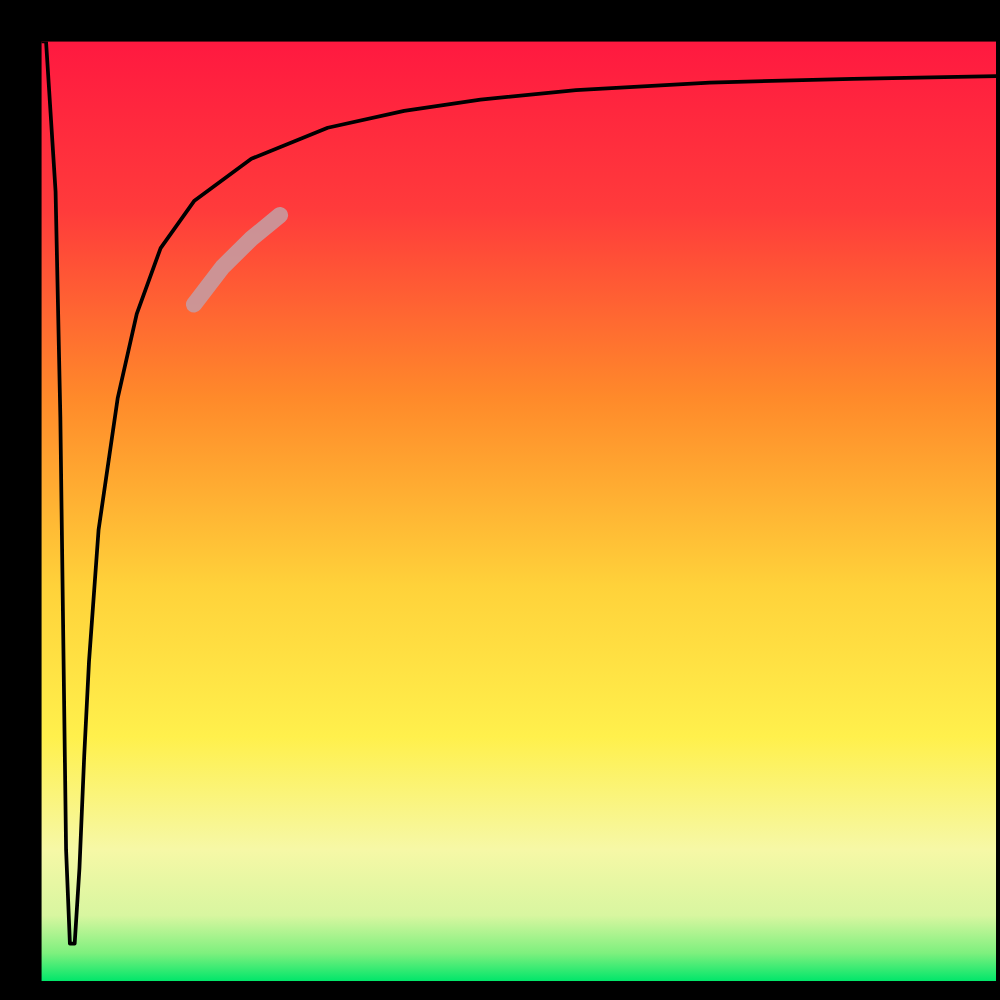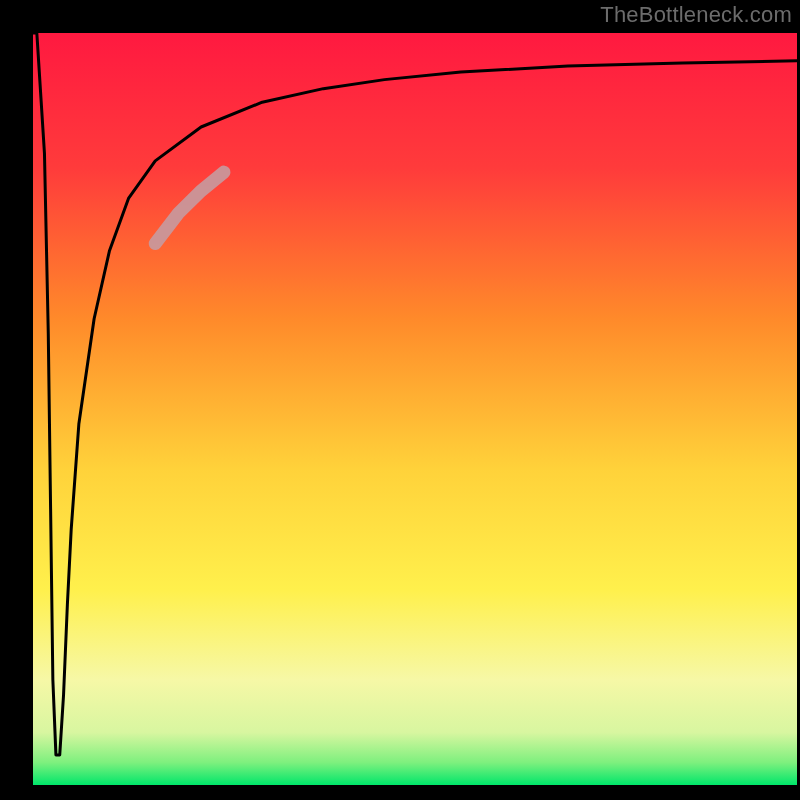--- a/index.html
+++ b/index.html
@@ -38,21 +38,20 @@
   .plot-area svg {
     display: block;
     width: 100%;
     height: 100%;
   }
 </style>
 </head>
 <body>
 
 <div class="frame">
-  <div class="watermark">TheBottleneck.com</div>
 
   <div class="plot-area">
     <svg viewBox="0 0 764 752" preserveAspectRatio="none">
       <defs>
         <linearGradient id="bg-grad" x1="0" y1="0" x2="0" y2="1">
           <stop offset="0%" stop-color="#ff1940"></stop>
           <stop offset="18%" stop-color="#ff3b3b"></stop>
           <stop offset="38%" stop-color="#ff8a2a"></stop>
           <stop offset="58%" stop-color="#ffd23a"></stop>
           <stop offset="74%" stop-color="#fff04c"></stop>

